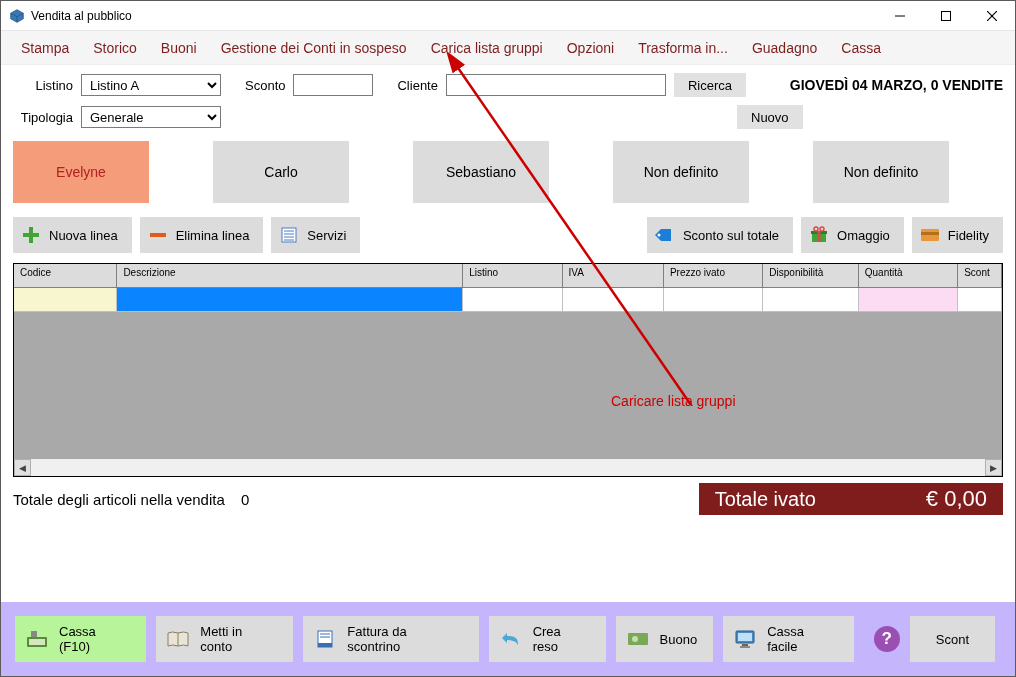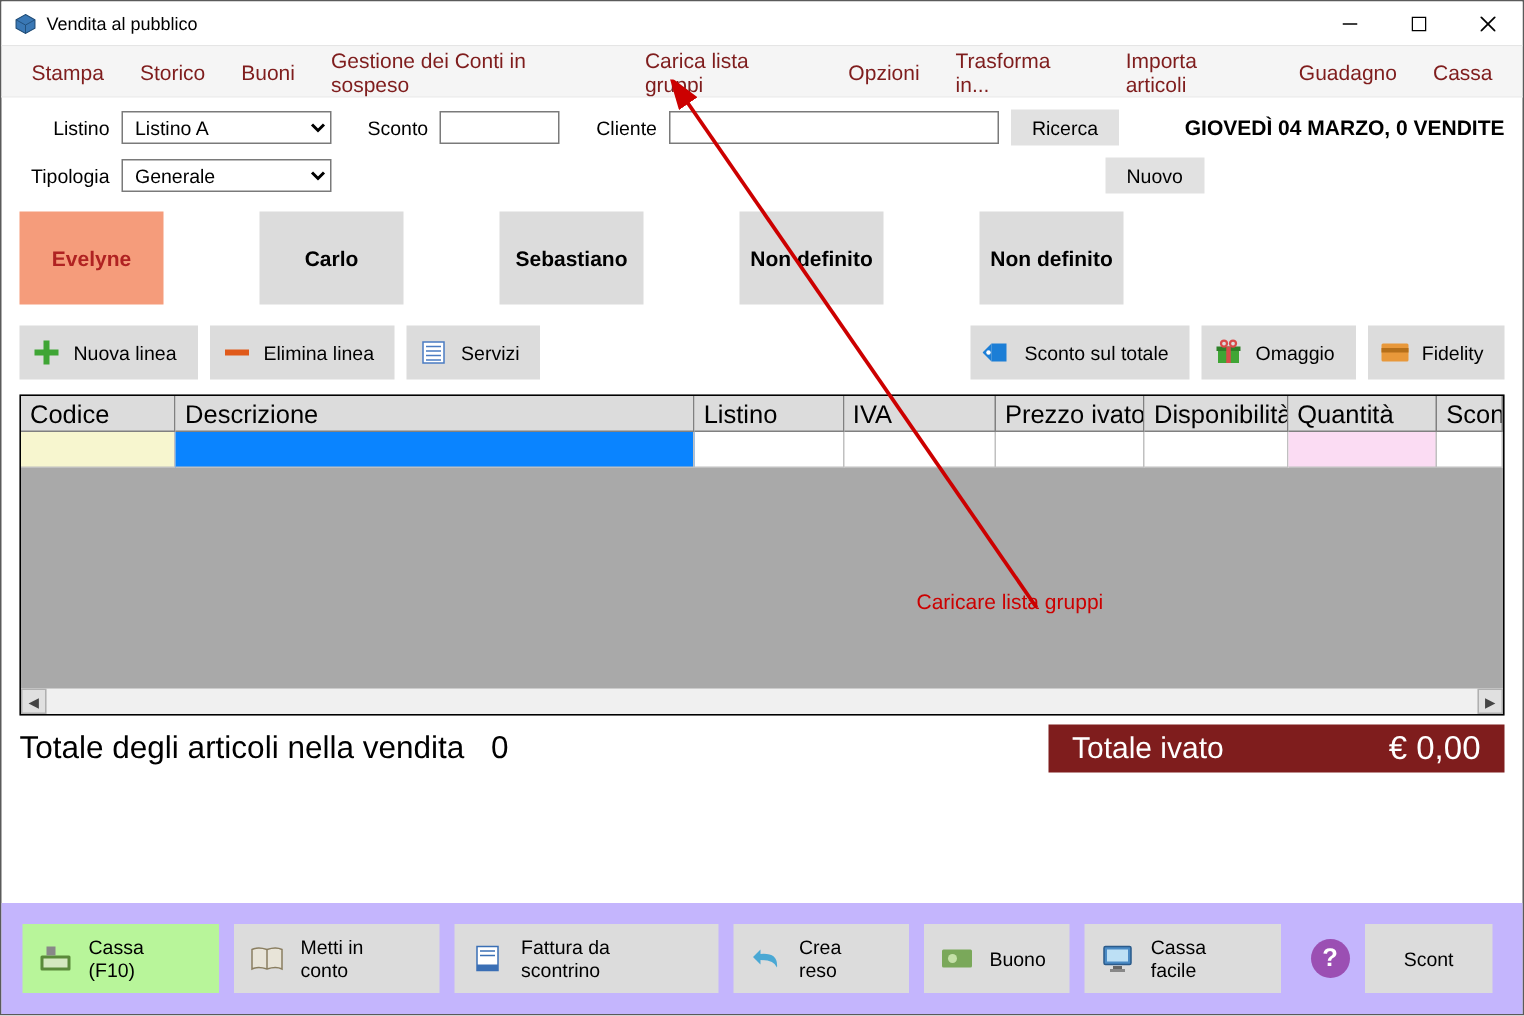--- a/index.html
+++ b/index.html
@@ -28,48 +28,48 @@
 select, input[type=text] { height: 22px; border: 1px solid #7a7a7a; background: #fff; font-size: 13px; padding: 0 4px; }
 .sel-listino { width: 140px; }
 .sel-tipologia { width: 140px; }
 .inp-sconto { width: 80px; }
 .inp-cliente { width: 220px; }
 .btn-flat { background: #e1e1e1; border: none; height: 24px; padding: 0 14px; font-size: 13px; cursor: default; }
 .date-status { margin-left: auto; font-weight: bold; font-size: 14px; }
 
 
 .profiles { display: flex; gap: 64px; padding: 8px 12px 14px 12px; }
-.profile { width: 96px; height: 62px; background: #dcdcdc; display: flex; align-items: center; justify-content: center; font-weight: bold; font-size: 14px; cursor: default; }
+.profile { width: 136px; height: 62px; background: #dcdcdc; display: flex; align-items: center; justify-content: center; font-weight: normal; font-size: 14px; cursor: default; }
 .profile.active { background: #f59c7b; color: #b02222; }
 .profile:last-child, .profile:nth-last-child(2) { opacity: 1; }
 
 
 .toolbar { display: flex; gap: 8px; padding: 0 12px 10px 12px; align-items: center;}
 .tbutton { background: #dcdcdc; height: 36px; padding: 0 14px 0 8px; display: flex; align-items: center; gap: 8px; font-size: 13px; cursor: default; }
 .tbutton .ico { width: 20px; height: 20px; display:flex; align-items:center; justify-content:center; }
 .tspacer { flex: 1; }
 
 
 .grid-wrap { margin: 0 12px; border: 1px solid #000; height: 214px; display: flex; flex-direction: column; background:#a9a9a9; position:relative;}
 .grid-head { display: flex; height: 24px; background: #dcdcdc; }
-.gh { border-right: 1px solid #808080; border-bottom: 1px solid #808080; padding: 3px 6px; font-size: 17px; overflow: hidden; white-space: nowrap; background:#dcdcdc;}
+.gh { border-right: 1px solid #808080; border-bottom: 1px solid #808080; padding: 3px 6px; font-size: 10px; overflow: hidden; white-space: nowrap; background:#dcdcdc;}
 .grid-body { flex: 1; background: #a9a9a9; overflow: hidden; }
 .grid-row { display: flex; height: 24px; background: #fff; }
 .gc { border-right: 1px solid #c0c0c0; border-bottom: 1px solid #c0c0c0; padding: 2px 4px; height: 24px; overflow:hidden;}
 .c-codice { width: 104px; } .c-desc { width: 348px; } .c-listino { width: 100px; } .c-iva { width: 102px; } .c-prezzo { width: 100px; } .c-disp { width: 96px; } .c-qta { width: 100px; } .c-sconto { width: 44px; }
 .grid-row .c-codice { background: #f7f6cf; }
 .grid-row .c-desc { background: #0a84ff; }
 .grid-row .c-qta { background: #fbdcf3; }
 .grid-scroll { height: 17px; background: #f0f0f0; display: flex; align-items: center; }
 .sbtn { width: 17px; height: 17px; background: #e0e0e0; border: 1px solid #b0b0b0; display:flex; align-items:center; justify-content:center; font-size:9px; color:#444;}
 .strack { flex: 1; }
 
 
 .totals { display: flex; align-items: center; padding: 6px 12px 0 12px; gap: 16px; }
-.tot-left { font-size: 21px; }
+.tot-left { font-size: 15px; }
 .tot-count { margin-left: 12px; }
 .tot-right { margin-left: auto; background: #7f1d1d; color: #fff; height: 32px; display: flex; align-items: center; padding: 0 16px; font-size: 20px; gap: 110px; }
 .tot-right .val { font-size: 22px; }
 
 
 .bottom { margin-top: auto; padding: 14px 20px 14px 14px; display: flex; gap: 10px; align-items: center; background: #c4b5fd;}
 .bbtn { background: #dcdcdc; height: 46px; padding: 0 16px 0 10px; display: flex; align-items: center; gap: 10px; font-size: 13px; cursor: default;}
 .bbtn.cassa { background: #b8f59a; }
 .bbtn .ico { width: 24px; height: 22px; display:flex; align-items:center; justify-content:center;}
 .bgap { flex: 1; }
@@ -115,21 +115,20 @@
   </div>
 
   <div class="menubar">
     <span class="menuitem">Stampa</span>
     <span class="menuitem">Storico</span>
     <span class="menuitem">Buoni</span>
     <span class="menuitem">Gestione dei Conti in sospeso</span>
     <span class="menuitem">Carica lista gruppi</span>
     <span class="menuitem">Opzioni</span>
     <span class="menuitem">Trasforma in...</span>
-    <span class="menuitem">Importa articoli</span>
     <span class="menuitem">Guadagno</span>
     <span class="menuitem">Cassa</span>
   </div>
 
   <div class="filters">
     <div class="filterrow">
       <span class="lbl listino">Listino</span>
       <select class="sel-listino"><option>Listino A</option></select>
       <span class="lbl sconto">Sconto</span>
       <input type="text" class="inp-sconto" value="" style="">

